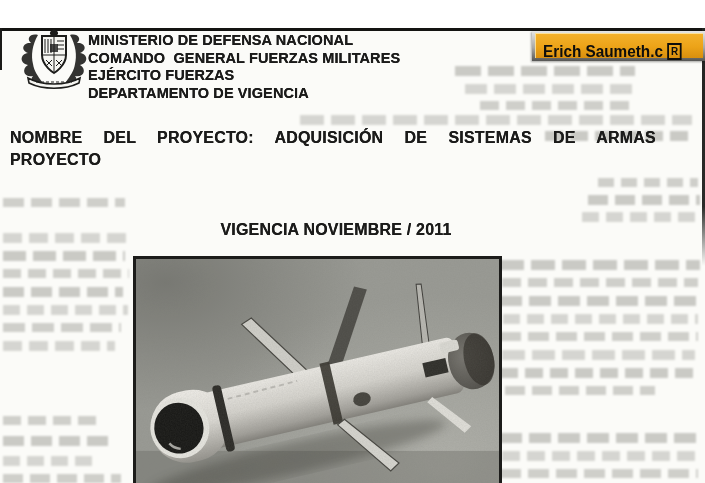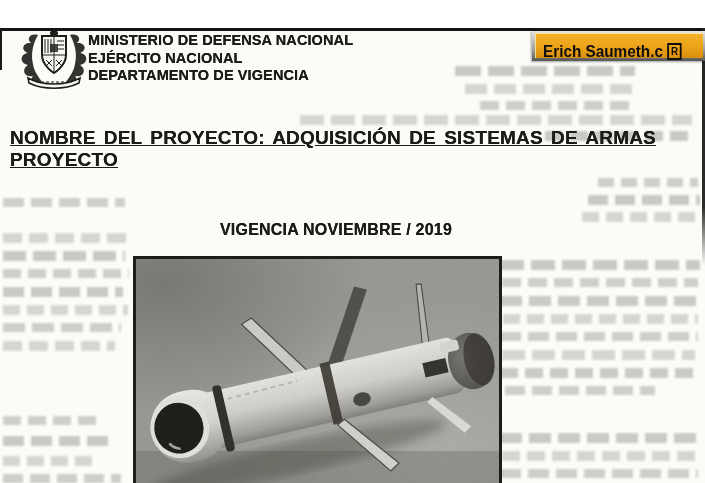--- a/index.html
+++ b/index.html
@@ -60,22 +60,22 @@
   .badge-r{
     display:inline-block;margin-left:5px;
     border:2px solid #0e0e0c;
     font-size:11px;line-height:1;padding:1px 2px;
     font-weight:bold;vertical-align:2px;
   }
 
   
   .title-block{position:absolute;left:10px;top:99px;width:646px;}
   .title-line{
-    font-size:19px;font-weight:bold;line-height:21.5px;
-    letter-spacing:.2px;text-shadow:0 0 .4px #1b1b1a;text-decoration:underline;
+    font-size:16px;font-weight:bold;line-height:21.5px;
+    letter-spacing:.2px;text-shadow:0 0 .4px #1b1b1a;
   }
   .title-line.just{text-align:justify;text-align-last:justify;}
 
   .validity{
     position:absolute;left:0;top:193px;width:672px;
     text-align:center;font-size:16px;font-weight:bold;
     letter-spacing:.2px;text-shadow:0 0 .4px #1b1b1a;
   }
 
   
@@ -153,37 +153,38 @@
       <line x1="38" y1="31" x2="44" y2="37"></line>
         <line x1="44" y1="31" x2="38" y2="37"></line>
     </g>
     <rect x="32" y="15" width="8" height="8" fill="#1d1d1b" opacity=".8"></rect>
     <path d="M10 49 C24 57 48 57 62 49 L61 54 C47 61 25 61 11 54 Z" fill="#f6f6f2" stroke="#1d1d1b" stroke-width="1.6"></path>
     <line x1="18" y1="53" x2="54" y2="53" stroke="#1d1d1b" stroke-width="1.2" stroke-dasharray="3 2"></line>
   </svg>
 
   <div class="org-block">
     <div class="org-line">MINISTERIO DE DEFENSA NACIONAL</div>
-    <div class="org-line">EJÉRCITO NACIONAL</div>
+    <div class="org-line">COMANDO  GENERAL FUERZAS MILITARES</div>
+    <div class="org-line">EJÉRCITO FUERZAS</div>
     <div class="org-line">DEPARTAMENTO DE VIGENCIA</div>
   </div>
 
   <div class="badge">
     <div class="badge-face">
       <span class="badge-text"><span>Erich Saumeth.c</span><span class="badge-r">R</span>
       </span>
     </div>
   </div>
 
   <div class="title-block">
     <div class="title-line just">NOMBRE DEL PROYECTO: ADQUISICIÓN DE SISTEMAS DE ARMAS</div>
     <div class="title-line">PROYECTO</div>
   </div>
 
-  <div class="validity">VIGENCIA NOVIEMBRE / 2019</div>
+  <div class="validity">VIGENCIA NOVIEMBRE / 2011</div>
 
   <div class="figure">
     <svg viewBox="0 0 369 240" preserveAspectRatio="none">
       <defs>
         <linearGradient id="bodyG" x1="0" y1="0" x2="0" y2="1">
           <stop offset="0" stop-color="#edebe6"></stop>
           <stop offset=".45" stop-color="#d7d5cf"></stop>
           <stop offset=".85" stop-color="#a3a19b"></stop>
           <stop offset="1" stop-color="#83817b"></stop>
         </linearGradient>

